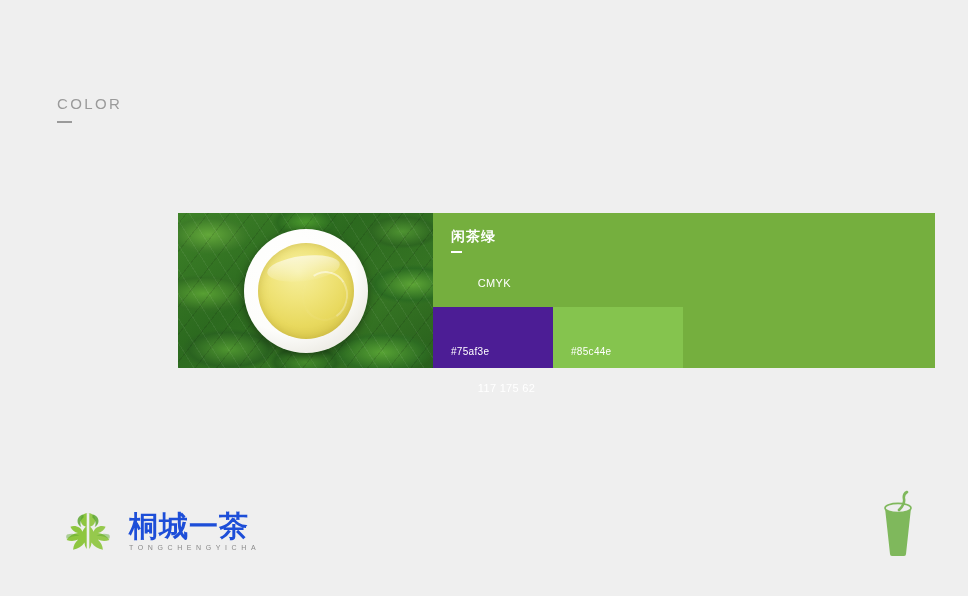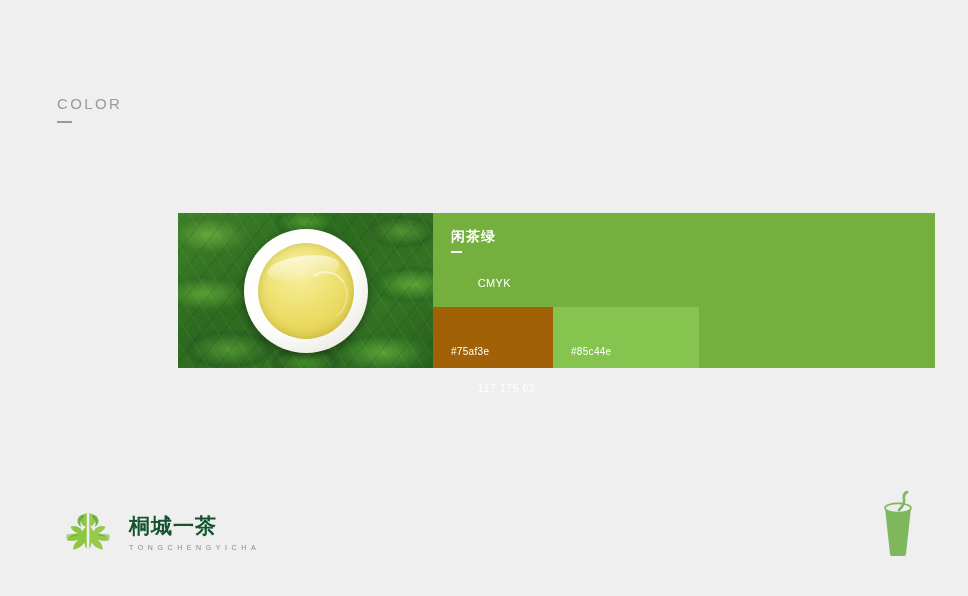--- a/index.html
+++ b/index.html
@@ -187,23 +187,23 @@
   .brand {
     position: absolute;
     left: 57px;
     top: 505px;
     display: flex;
     align-items: center;
   }
   .brand-mark { width: 62px; height: 52px; flex: 0 0 auto; }
   .brand-text { margin-left: 10px; }
   .brand-cn {
-    font-size: 21px;
+    font-size: 29px;
     font-weight: 700;
-    color: #14532d;
+    color: #1d4ed8;
     letter-spacing: 1px;
     line-height: 30px;
     font-family: Liberation Sans, sans-serif;
   }
   .brand-en {
     font-size: 7px;
     color: #8a8a8a;
     letter-spacing: 4.6px;
     text-align: center;
     margin-top: 3px;
@@ -251,24 +251,24 @@
         <span>60 16 91 0</span>
       </div>
       <div class="spec-row">
         <span>RGB</span>
         <span>&nbsp;&nbsp;&nbsp;</span>
         <span>117 175 62</span>
       </div>
     </div>
 
     <div class="swatches">
-      <div class="swatch primary" style="background: #a16207;">
+      <div class="swatch primary" style="background: #4c1d95;">
         <span class="swatch-label">#75af3e</span>
       </div>
-      <div class="swatch mid" style="background: rgb(133, 196, 78); padding-left: 16px;">
+      <div class="swatch mid" style="background: rgb(133, 196, 78);">
         <span class="swatch-label">#85c44e</span>
       </div>
     </div>
   </div>
 </div>
 
 <div class="brand">
   <svg class="brand-mark" viewBox="0 0 62 52">
     <g fill="#8ec63f">
       <path d="M31 8c-4.2 0-7.3 3.1-7.3 7.1 0 3.4 2.2 5.9 5.2 6.7-1.6 1.2-2.8 2.9-3.4 4.9-1.4-3.5-4.6-5.7-8.5-5.7-1.3 0-2.5.2-3.6.7 1.4 3.2 4.1 5.5 7.6 6.2-4.9.5-9 3-11.4 7 3.9 1.5 8 1.3 11.6-.4-3 2.6-4.8 6.2-5.1 10.2 4.8-.6 8.9-3.3 11.4-7.2.1 2.4.9 4.6 2.2 6.5V8z"></path>

